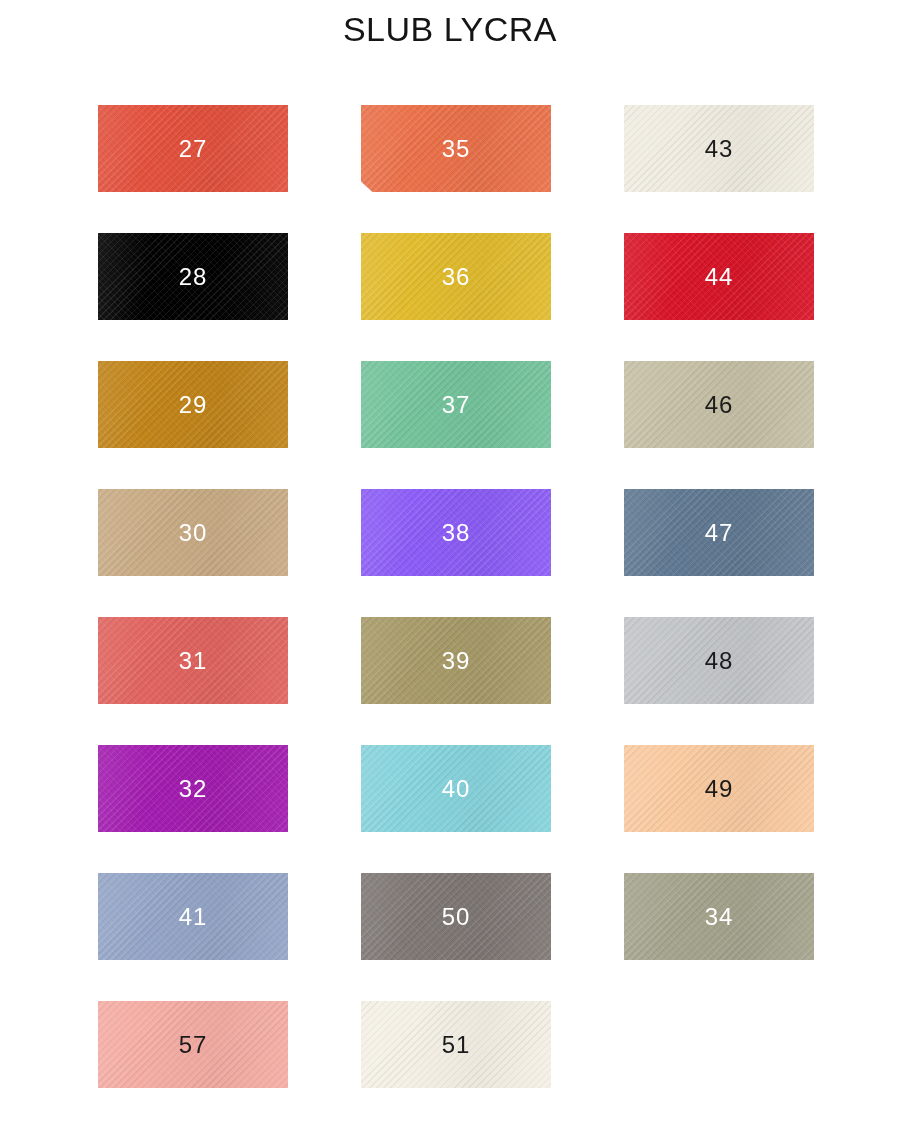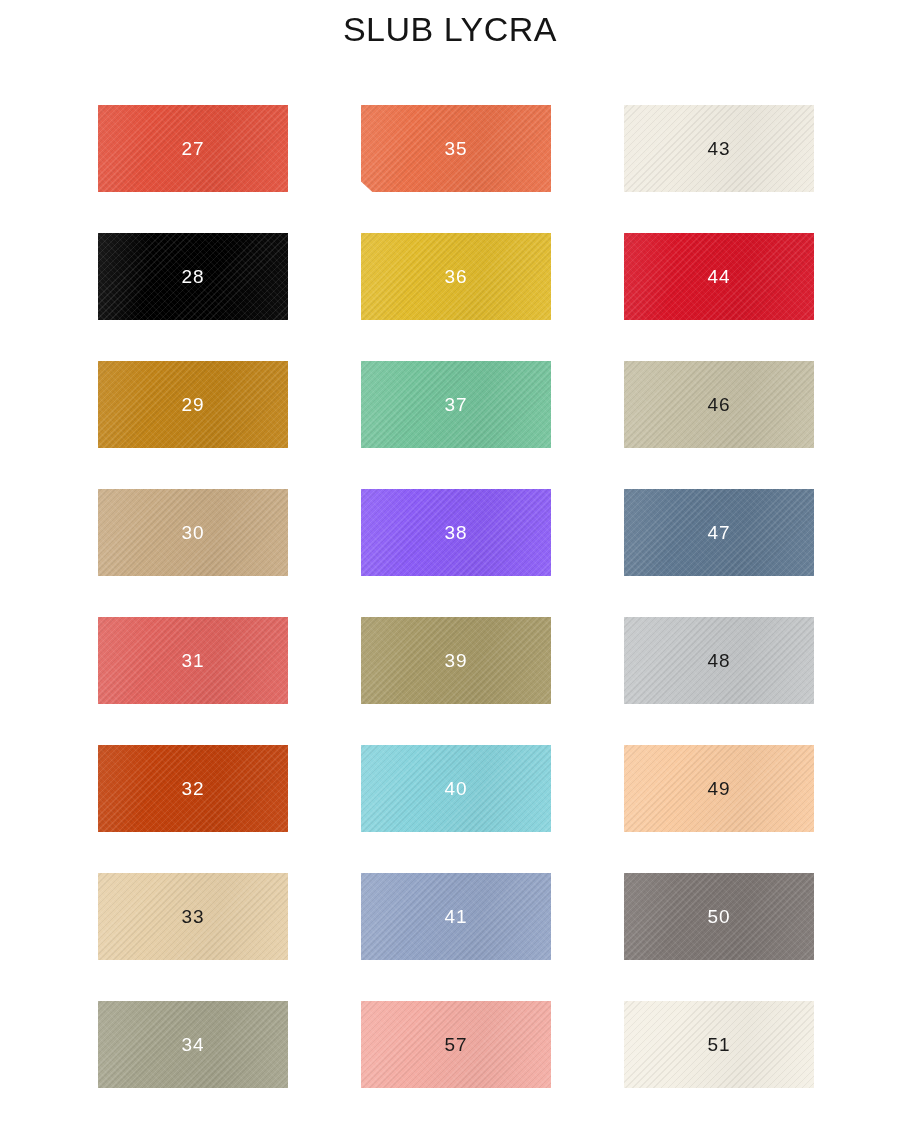--- a/index.html
+++ b/index.html
@@ -87,21 +87,21 @@
         rgba(255,255,255,0.0) 28%,
         rgba(0,0,0,0.035) 62%,
         rgba(255,255,255,0.05) 100%
       );
     pointer-events: none;
   }
 
   .swatch-label {
     position: relative;
     z-index: 3;
-    font-size: 19px;
+    font-size: 24px;
     font-weight: 400;
     font-family: "Liberation Sans", sans-serif;
     letter-spacing: 1px;
     line-height: 1;
   }
 
   
   .swatch.corner-cut {
     clip-path: polygon(0 0, 100% 0, 100% 100%, 6% 100%, 0 88%);
   }
@@ -150,31 +150,28 @@
     </div>
     <div class="swatch" style="background: rgb(224, 99, 94);">
       <span class="swatch-label" style="color: rgb(255, 255, 255);">31</span>
     </div>
     <div class="swatch" style="background: rgb(167, 154, 104);">
       <span class="swatch-label" style="color: rgb(255, 255, 255);">39</span>
     </div>
     <div class="swatch" style="background: rgb(195, 198, 200);">
       <span class="swatch-label" style="color: rgb(27, 27, 27);">48</span>
     </div>
-    <div class="swatch" style="background: #c2410c;">
+    <div class="swatch" style="background: #a21caf;">
       <span class="swatch-label" style="color: rgb(255, 255, 255);">32</span>
     </div>
     <div class="swatch" style="background: rgb(134, 211, 220);">
       <span class="swatch-label" style="color: rgb(255, 255, 255);">40</span>
     </div>
     <div class="swatch" style="background: rgb(249, 202, 160);">
       <span class="swatch-label" style="color: rgb(27, 27, 27);">49</span>
-    </div>
-    <div class="swatch" style="background: rgb(230, 207, 168);">
-      <span class="swatch-label" style="color: rgb(27, 27, 27);">33</span>
     </div>
     <div class="swatch" style="background: rgb(147, 164, 198);">
       <span class="swatch-label" style="color: rgb(255, 255, 255);">41</span>
     </div>
     <div class="swatch" style="background: rgb(126, 119, 116);">
       <span class="swatch-label" style="color: rgb(255, 255, 255);">50</span>
     </div>
     <div class="swatch" style="background: rgb(164, 163, 140);">
       <span class="swatch-label" style="color: rgb(255, 255, 255);">34</span>
     </div>

